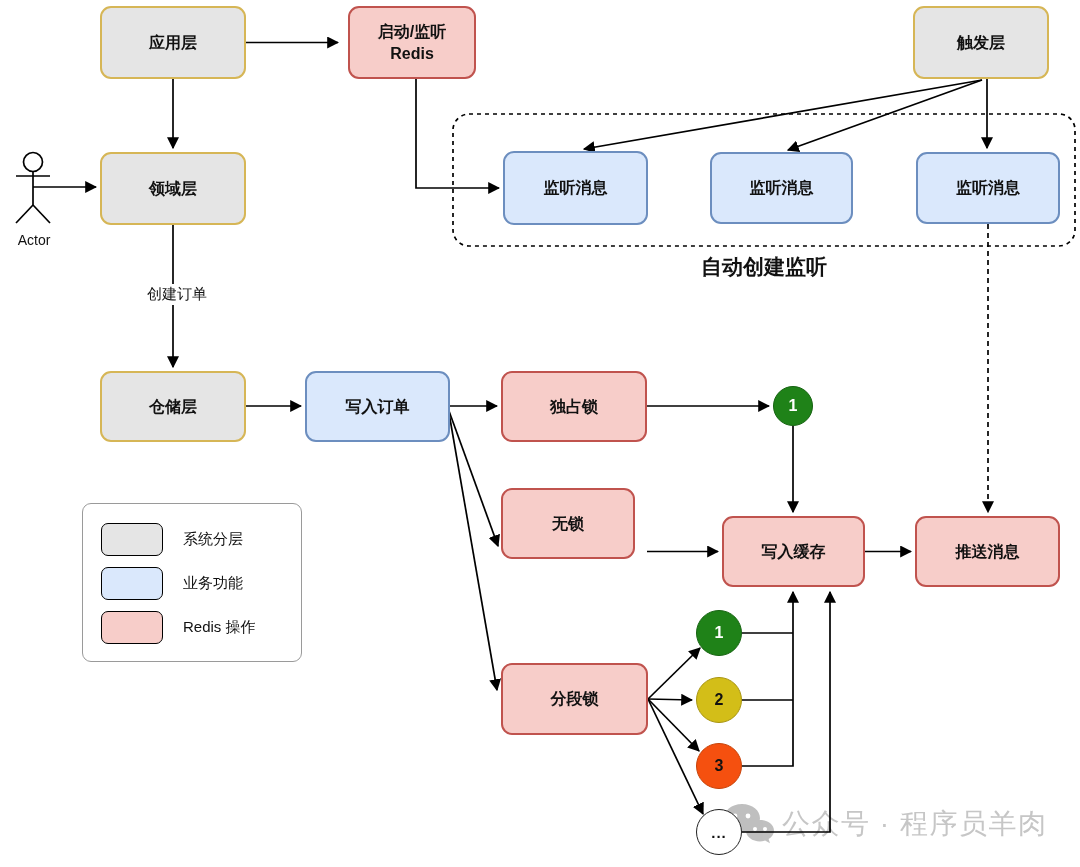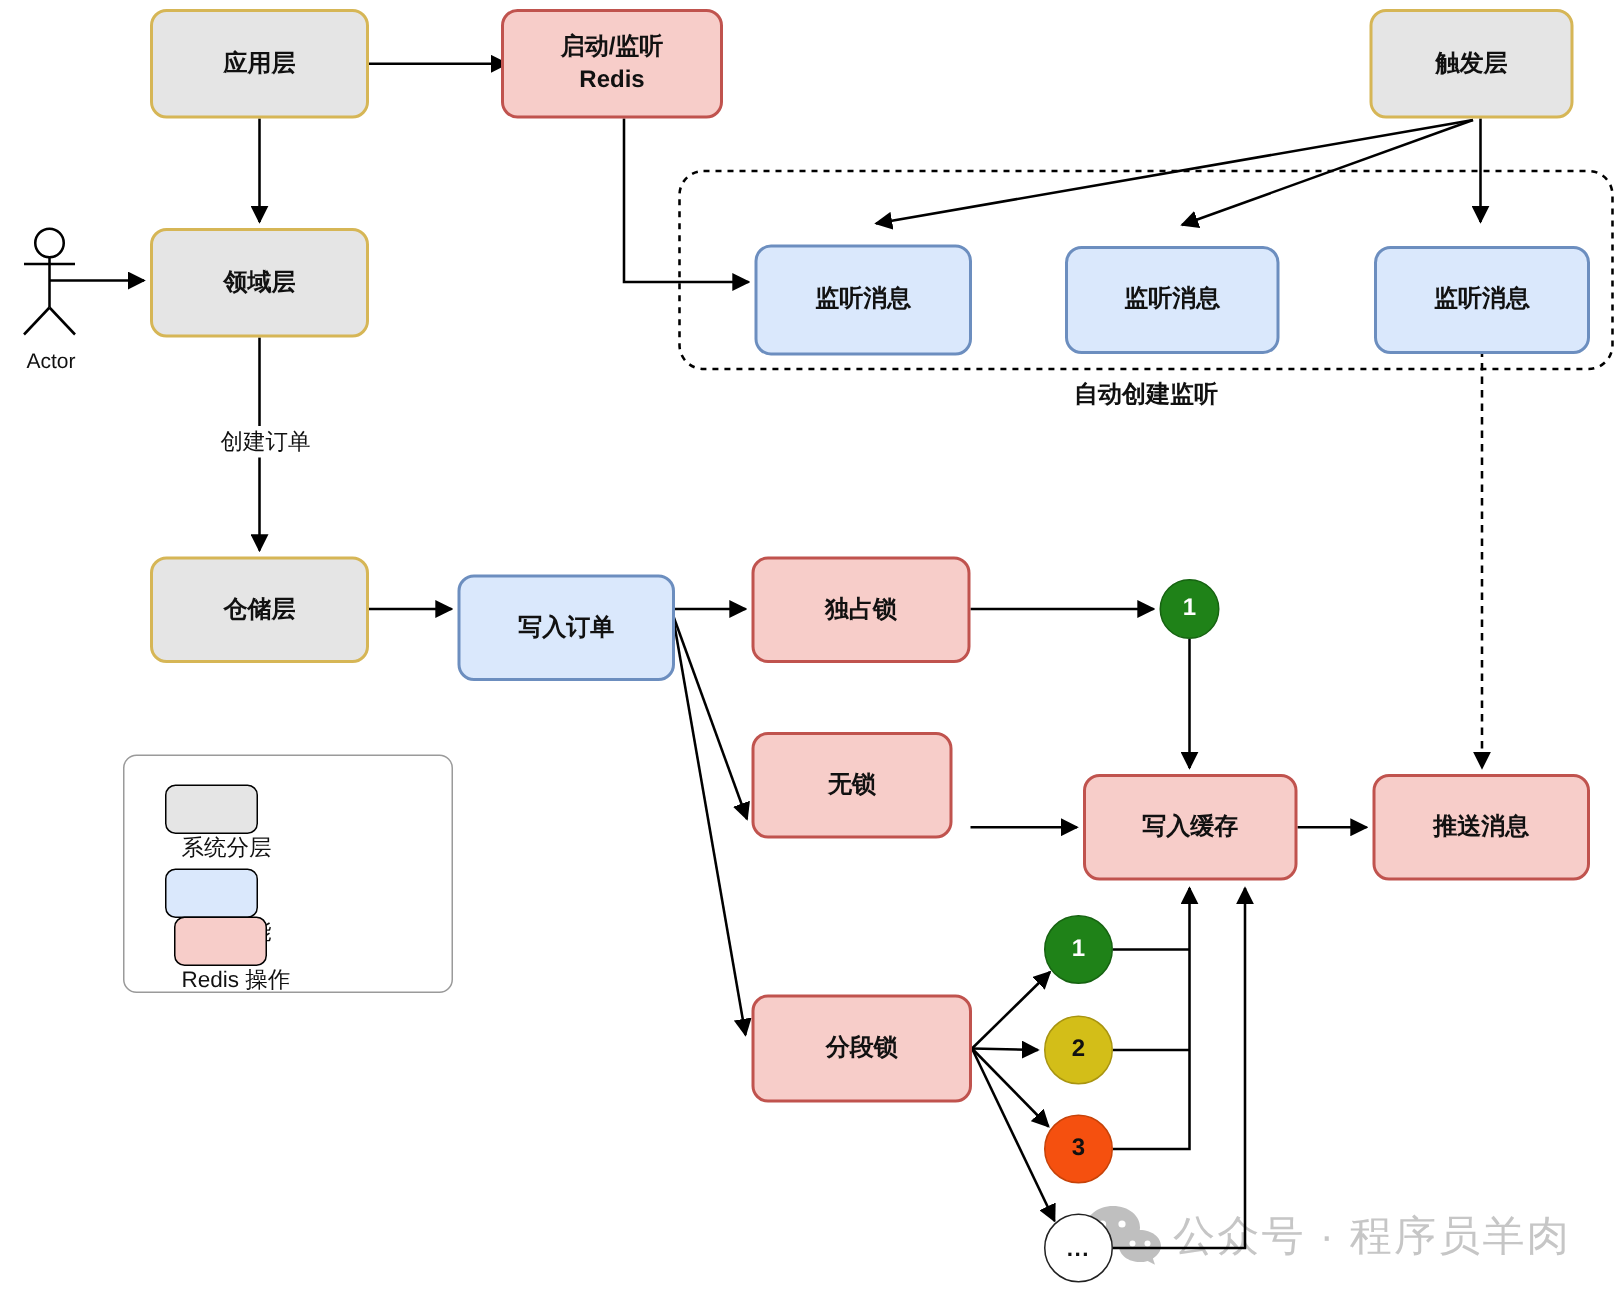--- a/index.html
+++ b/index.html
@@ -8,45 +8,45 @@
     font-family:"Liberation Sans","DejaVu Sans",sans-serif;
   }
   
   .node{
     position:absolute;box-sizing:border-box;border-radius:11px;
     display:flex;align-items:center;justify-content:center;text-align:center;
     font-size:16px;font-weight:bold;color:#111;line-height:1.35;white-space:pre-line;
     z-index:3;border:2px solid;
   }
   .yellow{background:#e5e5e5;border-color:#D6B656;}
-  .blue{background:#DAE8FC;border-color:#6C8EBF;margin-top:12px;}
+  .blue{background:#DAE8FC;border-color:#6C8EBF;}
   .red{background:#F7CDC9;border-color:#C0534E;}
   
   .circle{
     position:absolute;box-sizing:border-box;border-radius:50%;
     display:flex;align-items:center;justify-content:center;
     font-size:16px;font-weight:bold;z-index:3;
   }
   .c-green{background:#1F8218;border:1.5px solid #166311;color:#ffffff;}
   .c-yellow{background:#D3BE18;border:1.5px solid #A89410;color:#111;}
   .c-orange{background:#F5500F;border:1.5px solid #C64208;color:#111;}
   .c-white{background:#ffffff;border:1.6px solid #222;color:#111;font-size:15px;letter-spacing:1px;}
   
   #edges{position:absolute;left:0;top:0;z-index:2;}
   
   .free-label{position:absolute;z-index:3;color:#111;}
-  .caption{font-weight:bold;font-size:16px;text-align:center;}
+  .caption{font-weight:bold;font-size:21px;text-align:center;}
   .edge-label{font-size:15px;text-align:center;background:#fff;padding:1px 0;}
   .actor-label{font-size:14px;text-align:center;}
   
   #legend{
     position:absolute;left:82px;top:503px;width:220px;height:159px;
     background:#fff;border:1.5px solid #9a9a9a;border-radius:9px;z-index:3;box-sizing:border-box;
   }
-  .legend-row{position:absolute;left:18px;height:33px;display:flex;align-items:center;flex-direction:column;}
+  .legend-row{position:absolute;left:18px;height:33px;display:flex;align-items:center;}
   .legend-swatch{width:62px;height:33px;border-radius:7px;border:1.6px solid;box-sizing:border-box;flex:none;}
   .legend-text{margin-left:20px;font-size:15px;color:#111;white-space:nowrap;}
   
   #watermark{position:absolute;left:722px;top:800px;display:flex;align-items:center;z-index:1;}
   #watermark .wm-text{
     font-size:28px;color:#c6c6c6;letter-spacing:1.5px;white-space:nowrap;margin-left:8px;text-align:center;
   }
 </style>
 </head>
 <body>
@@ -109,21 +109,21 @@
       <path d="M648 699 L 699 751" marker-end="url(#arw)"></path>
       <path d="M648 699 L 703 814" marker-end="url(#arw)"></path>
       <path d="M742 633 H 793"></path>
       <path d="M742 700 H 793"></path>
       <path d="M742 766 H 793 V 592" marker-end="url(#arw)"></path>
       <path d="M742 832 H 830 V 592" marker-end="url(#arw)"></path>
     </g>
   </svg>
 
   <div class="node yellow" style="left:100px;top:6px;width:146px;height:73px">应用层</div>
-  <div class="node red" style="left:334px;top:6px;width:148px;height:73px">启动/监听
+  <div class="node red" style="left:348px;top:6px;width:128px;height:73px">启动/监听
 Redis</div>
   <div class="node yellow" style="left:913px;top:6px;width:136px;height:73px">触发层</div>
   <div class="node yellow" style="left:100px;top:152px;width:146px;height:73px">领域层</div>
   <div class="node blue" style="left:503px;top:151px;width:145px;height:74px">监听消息</div>
   <div class="node blue" style="left:710px;top:152px;width:143px;height:72px">监听消息</div>
   <div class="node blue" style="left:916px;top:152px;width:144px;height:72px">监听消息</div>
   <div class="node yellow" style="left:100px;top:371px;width:146px;height:71px">仓储层</div>
   <div class="node blue" style="left:305px;top:371px;width:145px;height:71px">写入订单</div>
   <div class="node red" style="left:501px;top:371px;width:146px;height:71px">独占锁</div>
   <div class="node red" style="left:501px;top:488px;width:134px;height:71px">无锁</div>

